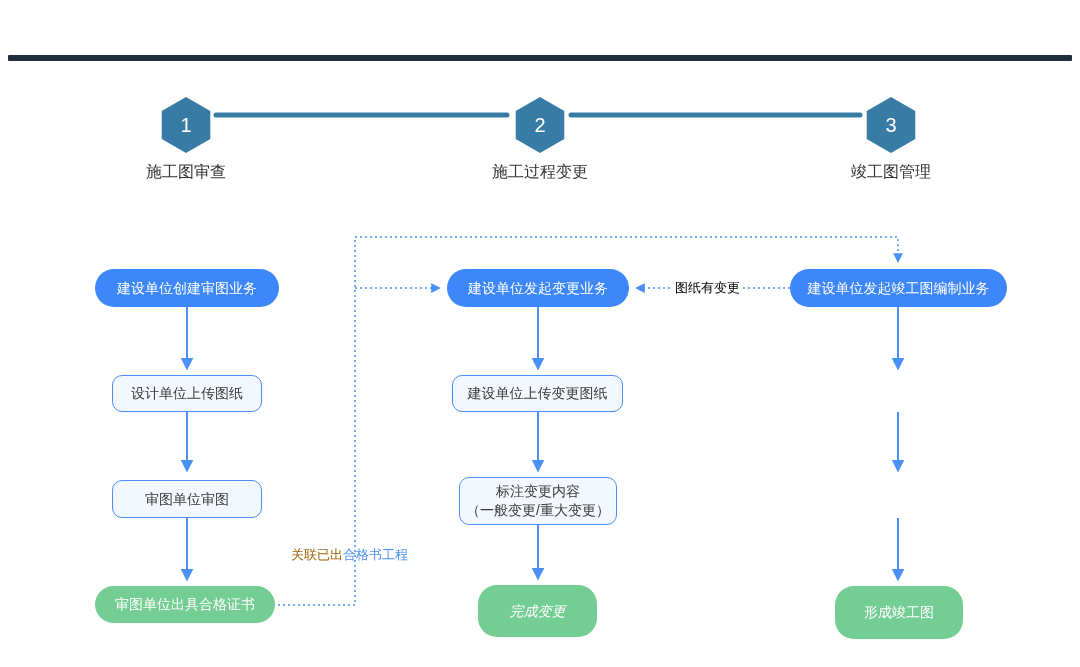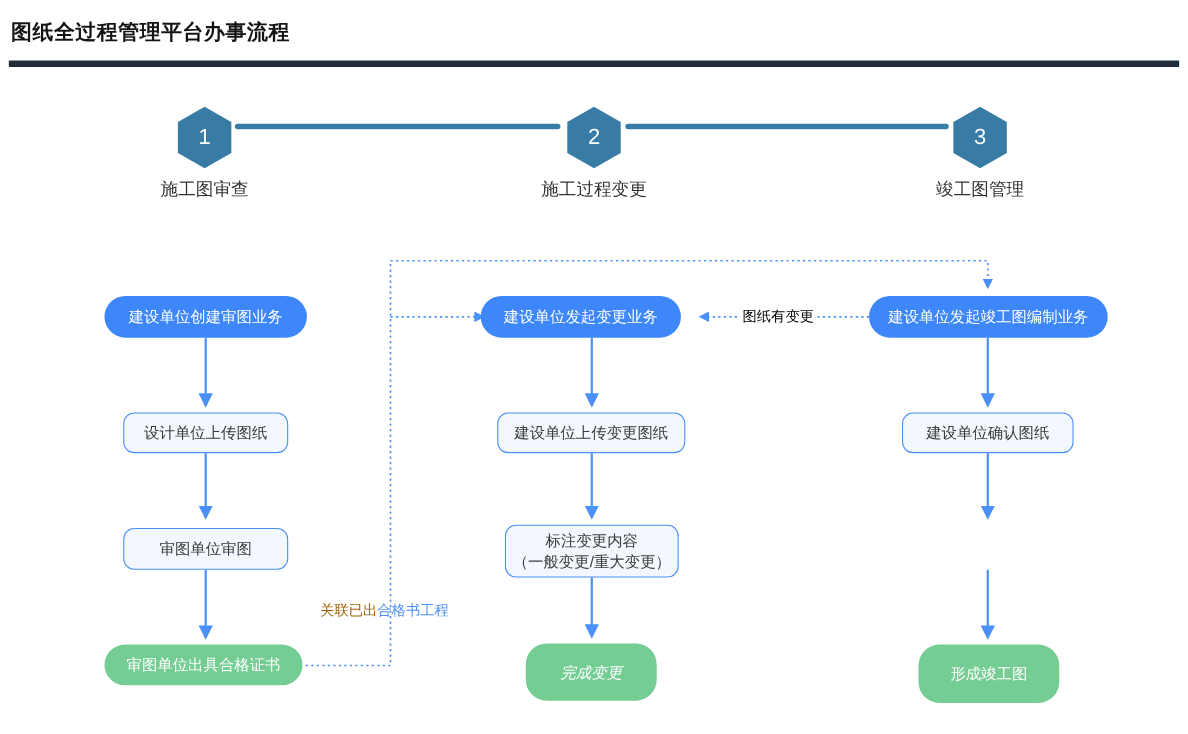--- a/index.html
+++ b/index.html
@@ -50,21 +50,20 @@
   .lbl-changed{
     color:#000000;background:#ffffff;padding:0 3px;
   }
   svg.layer{position:absolute;left:0;top:0;z-index:1;}
 </style>
 </head>
 <body>
 
 <div class="canvas">
 
-  <div class="page-title">图纸全过程管理平台办事流程</div>
   <div class="divider"></div>
 
   <svg class="layer" width="1080" height="667" viewBox="0 0 1080 667">
     <defs>
       <marker id="arrow" viewBox="0 0 10 10" refX="8" refY="5" markerWidth="6.5" markerHeight="6.5" orient="auto-start-reverse">
         <path d="M0,0 L10,5 L0,10 z" fill="#4a90f7"></path>
       </marker>
     </defs>
 
     <line x1="216" y1="115" x2="507" y2="115" stroke="#387ca6" stroke-width="5" stroke-linecap="round"></line>
@@ -100,28 +99,27 @@
   </div>
   <div class="step-label" style="left:86px;">施工图审查</div>
   <div class="step-label" style="left:440px;">施工过程变更</div>
   <div class="step-label" style="left:791px;">竣工图管理</div>
 
   <div class="node pill-blue" style="left:95px;top:269px;width:184px;height:38px;">建设单位创建审图业务</div>
   <div class="node box" style="left:112px;top:375px;width:150px;height:37px;">设计单位上传图纸</div>
   <div class="node box" style="left:112px;top:480px;width:150px;height:38px;">审图单位审图</div>
   <div class="node pill-green" style="left:95px;top:586px;width:180px;height:37px;">审图单位出具合格证书</div>
 
-  <div class="node pill-blue" style="left:437px;top:269px;width:182px;height:38px;">建设单位发起变更业务</div>
+  <div class="node pill-blue" style="left:447px;top:269px;width:182px;height:38px;">建设单位发起变更业务</div>
   <div class="node box" style="left:452px;top:375px;width:171px;height:37px;">建设单位上传变更图纸</div>
   <div class="node box" style="left:459px;top:477px;width:158px;height:48px;">标注变更内容
 （一般变更/重大变更）</div>
   <div class="node pill-green" style="left:478px;top:585px;width:119px;height:52px;font-style:italic;">完成变更</div>
 
   <div class="node pill-blue" style="left:790px;top:269px;width:217px;height:38px;text-align:center;">建设单位发起竣工图编制业务</div>
-  <div class="node box" style="left:820px;top:375px;width:156px;height:37px;">建设单位确认图纸</div>
   <div class="node pill-green" style="left:835px;top:586px;width:128px;height:53px;">形成竣工图</div>
 
   <div class="lbl" style="left:291px;top:548px;">
     <span class="red">关联已出</span><span class="blue">合格书工程</span>
   </div>
   <div class="lbl lbl-changed" style="left:672px;top:281px;">图纸有变更</div>
 
 </div>
 
 </body></html>

